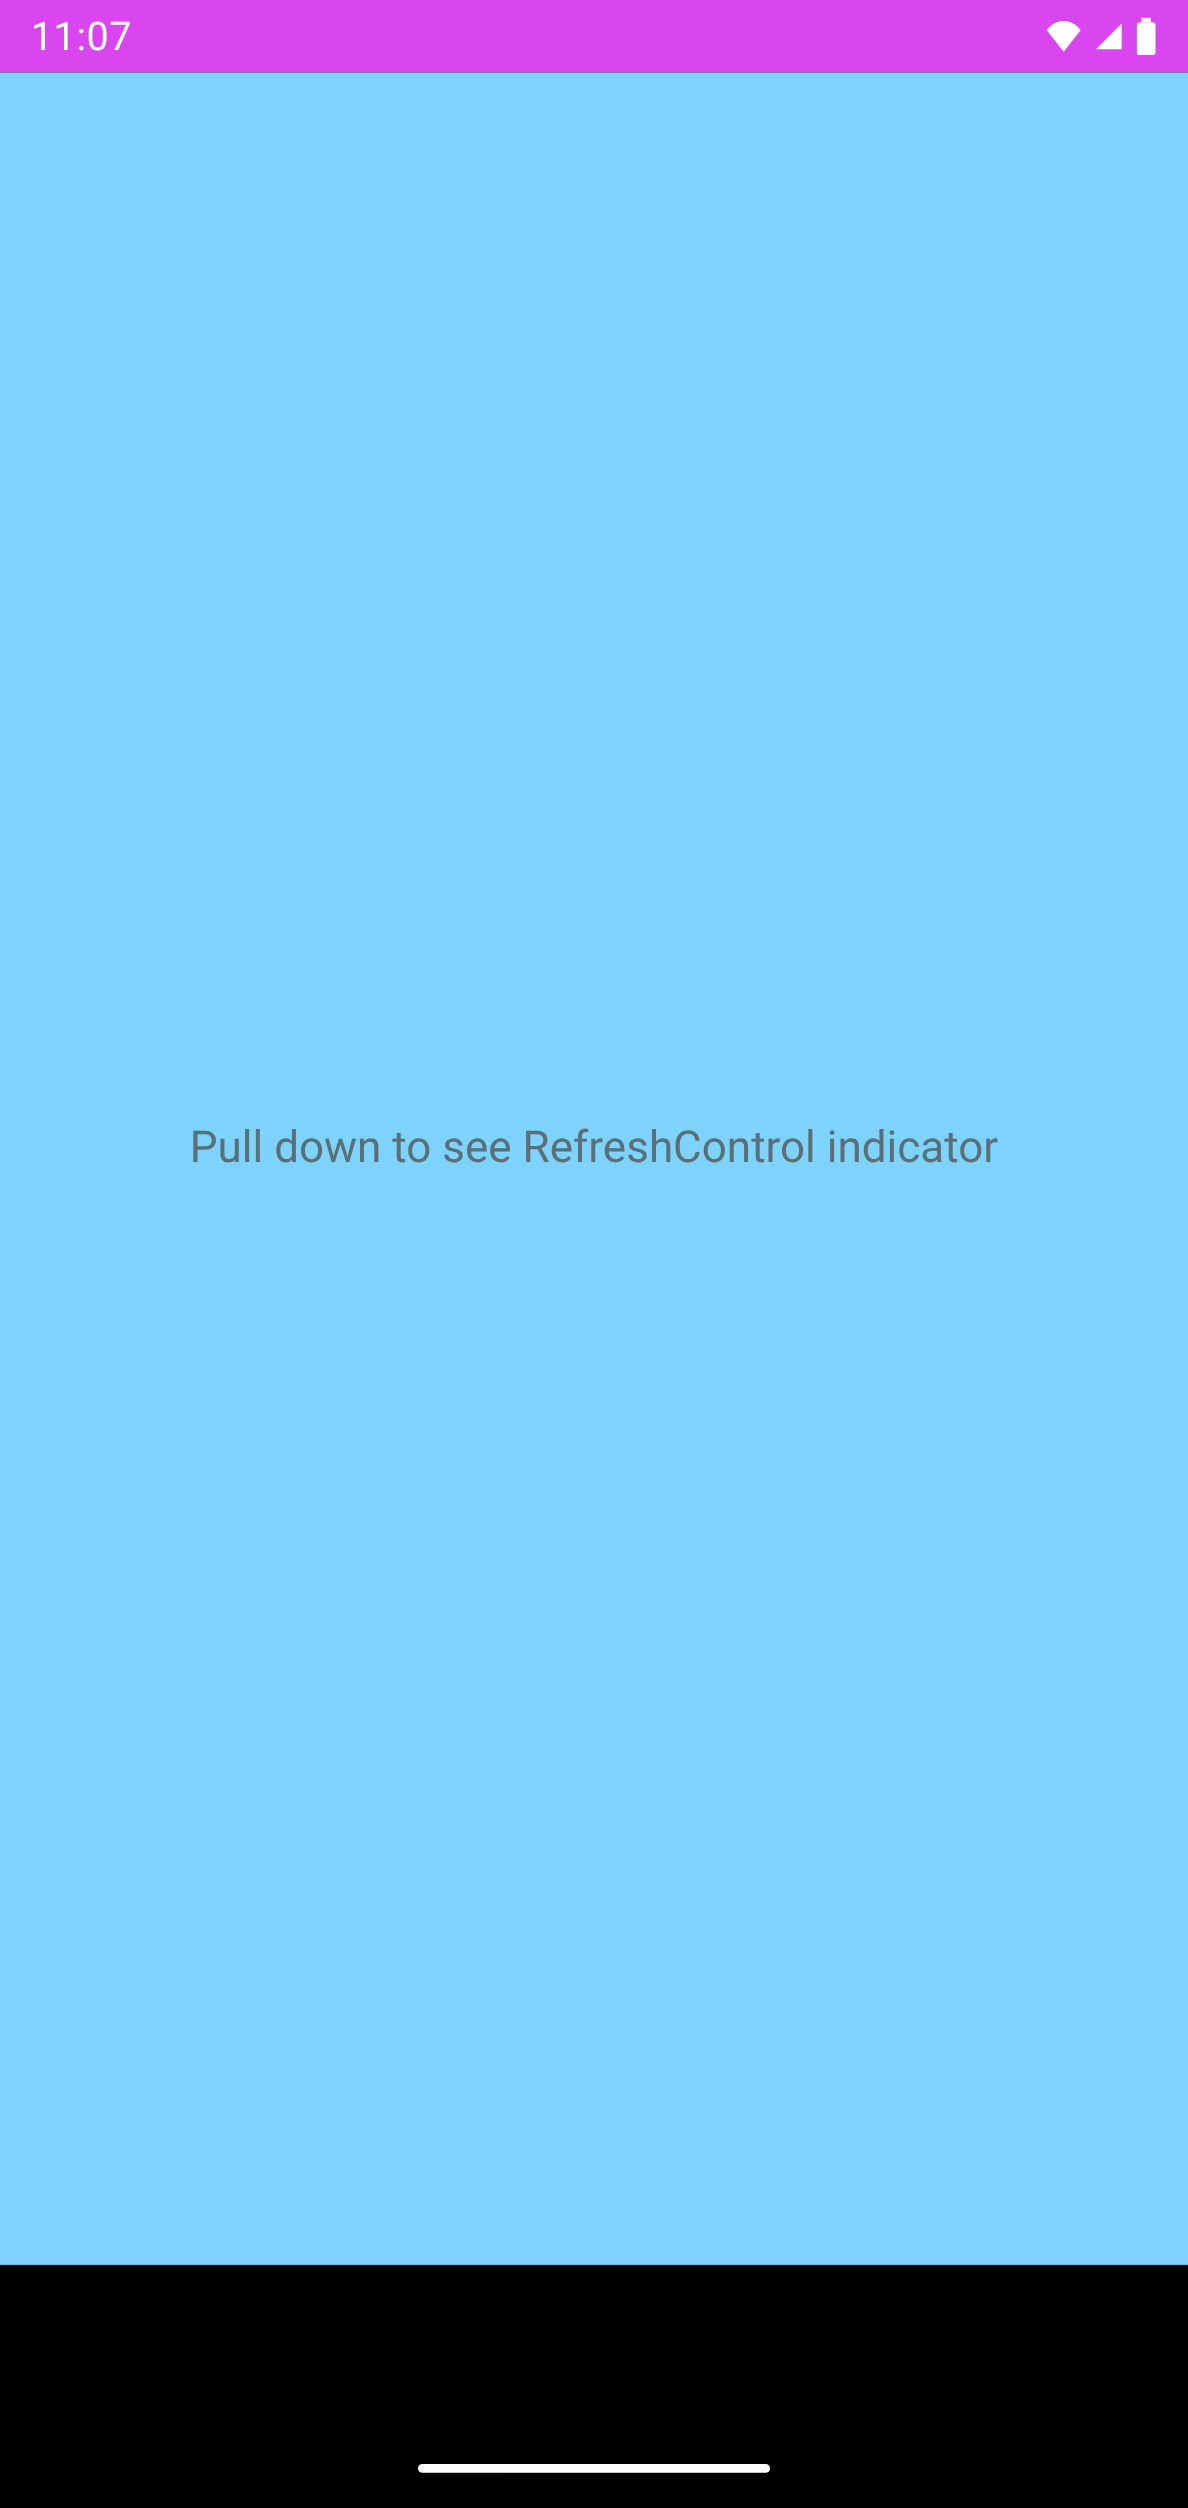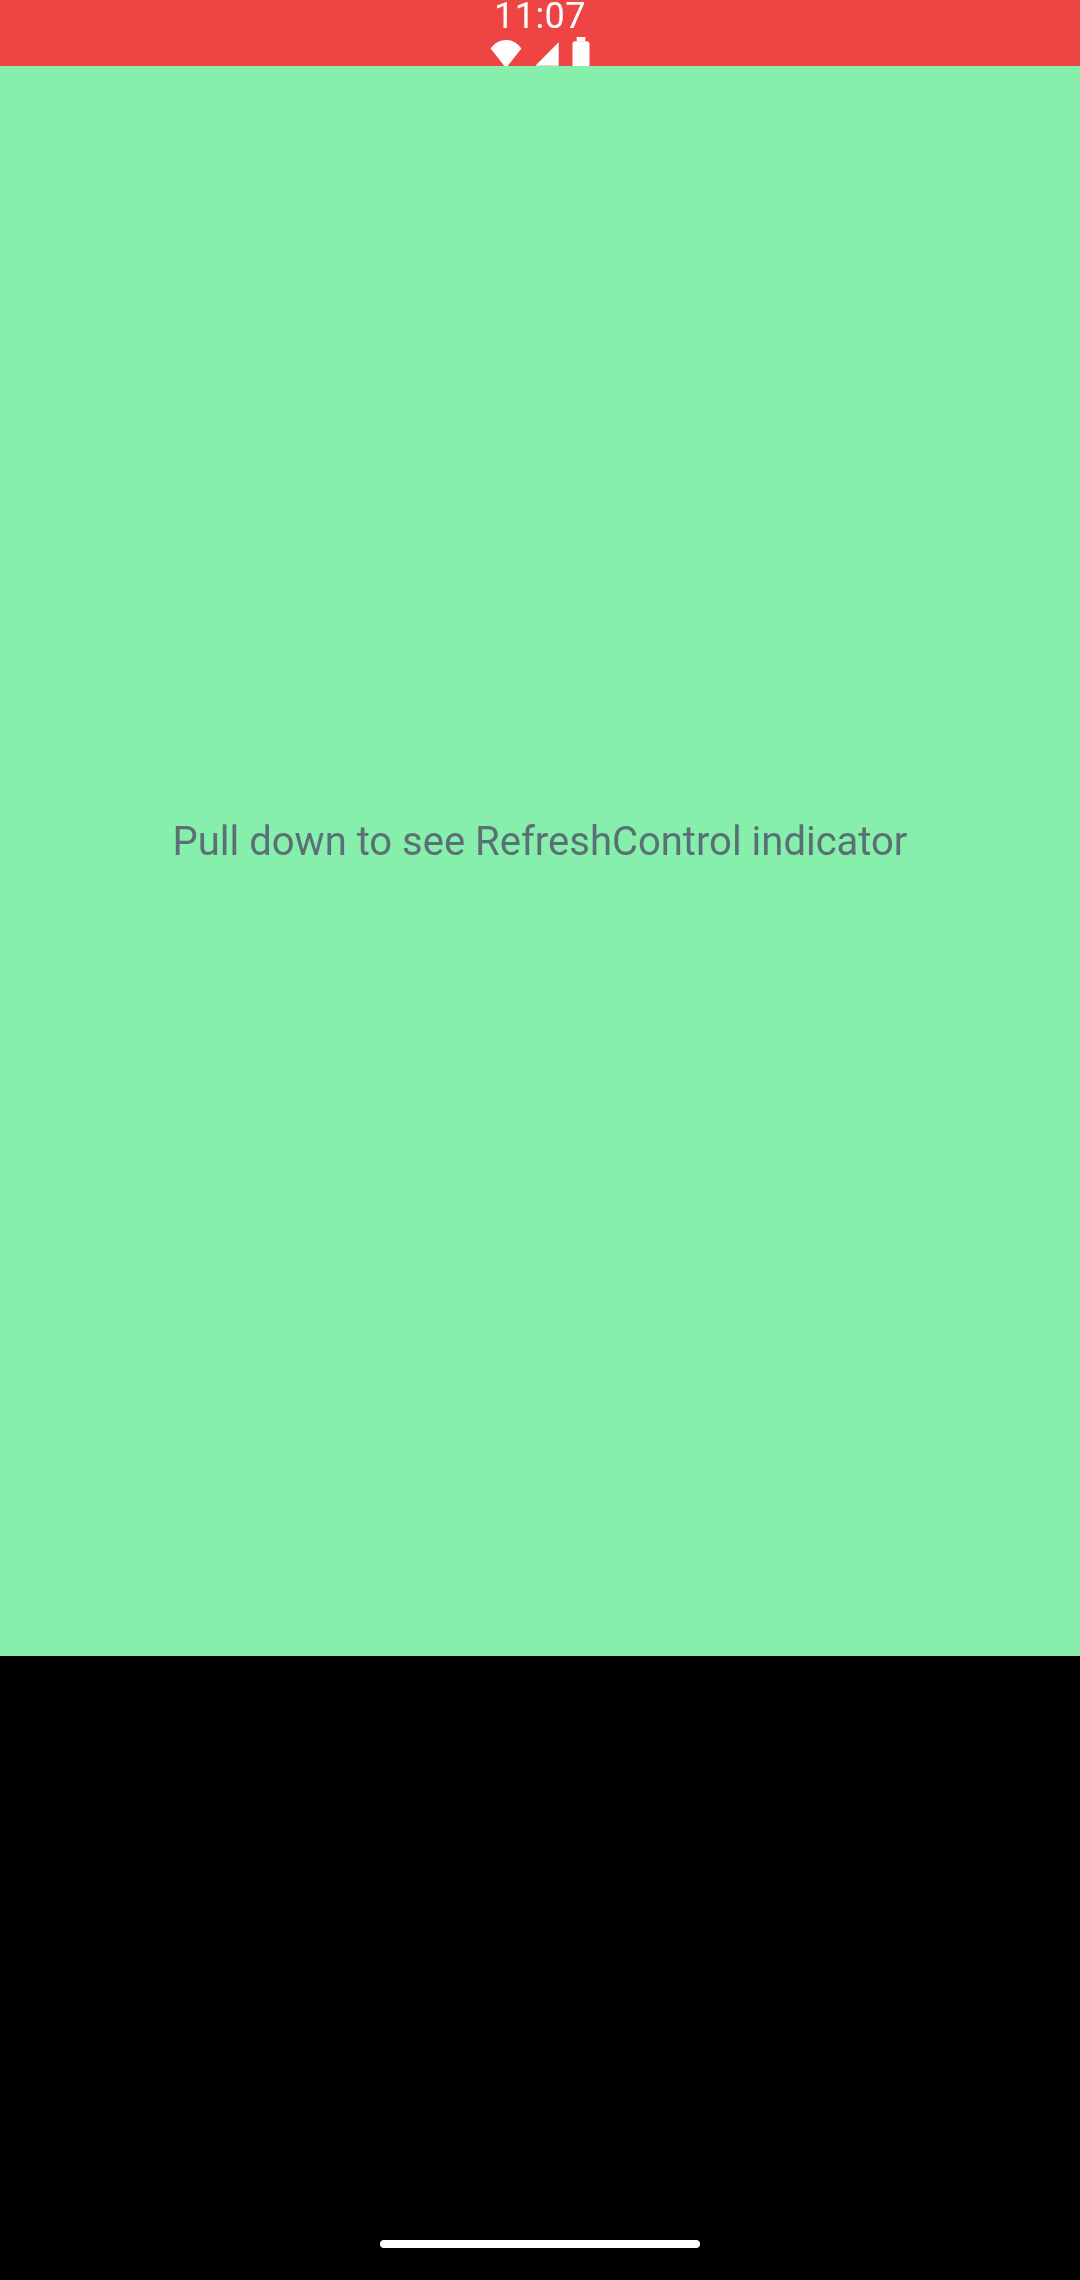--- a/index.html
+++ b/index.html
@@ -11,48 +11,47 @@
       width: 1080px;
       height: 2280px;
       font-family: Roboto, -apple-system, BlinkMacSystemFont, "Segoe UI", Arial, sans-serif;
       background: #000;
       overflow: hidden;
       position: relative;
     }
     .status-bar {
       width: 100%;
       height: 66px;
-      background: #ef4444;
+      background: #d946ef;
       display: flex;
       align-items: center;
-      justify-content: center;
+      justify-content: space-between;
       padding: 0 28px;
       position: relative;
-      flex-direction: column;
     }
     .status-time {
       color: #ffffff;
       font-size: 36px;
       font-weight: 400;
       letter-spacing: 0.5px;
     }
     .status-right {
       display: flex;
       align-items: center;
       gap: 10px;
     }
     .status-icon {
       display: inline-flex;
       align-items: center;
       justify-content: center;
     }
     .app-content {
       width: 100%;
-      height: 1590px;
-      background: #86efac;
+      height: 1993px;
+      background: #7dd3fc;
       display: flex;
       align-items: center;
       justify-content: center;
       position: relative;
     }
     .hint-text {
       color: #5b6f76;
       font-size: 40px;
       font-weight: 400;
       text-align: center;

